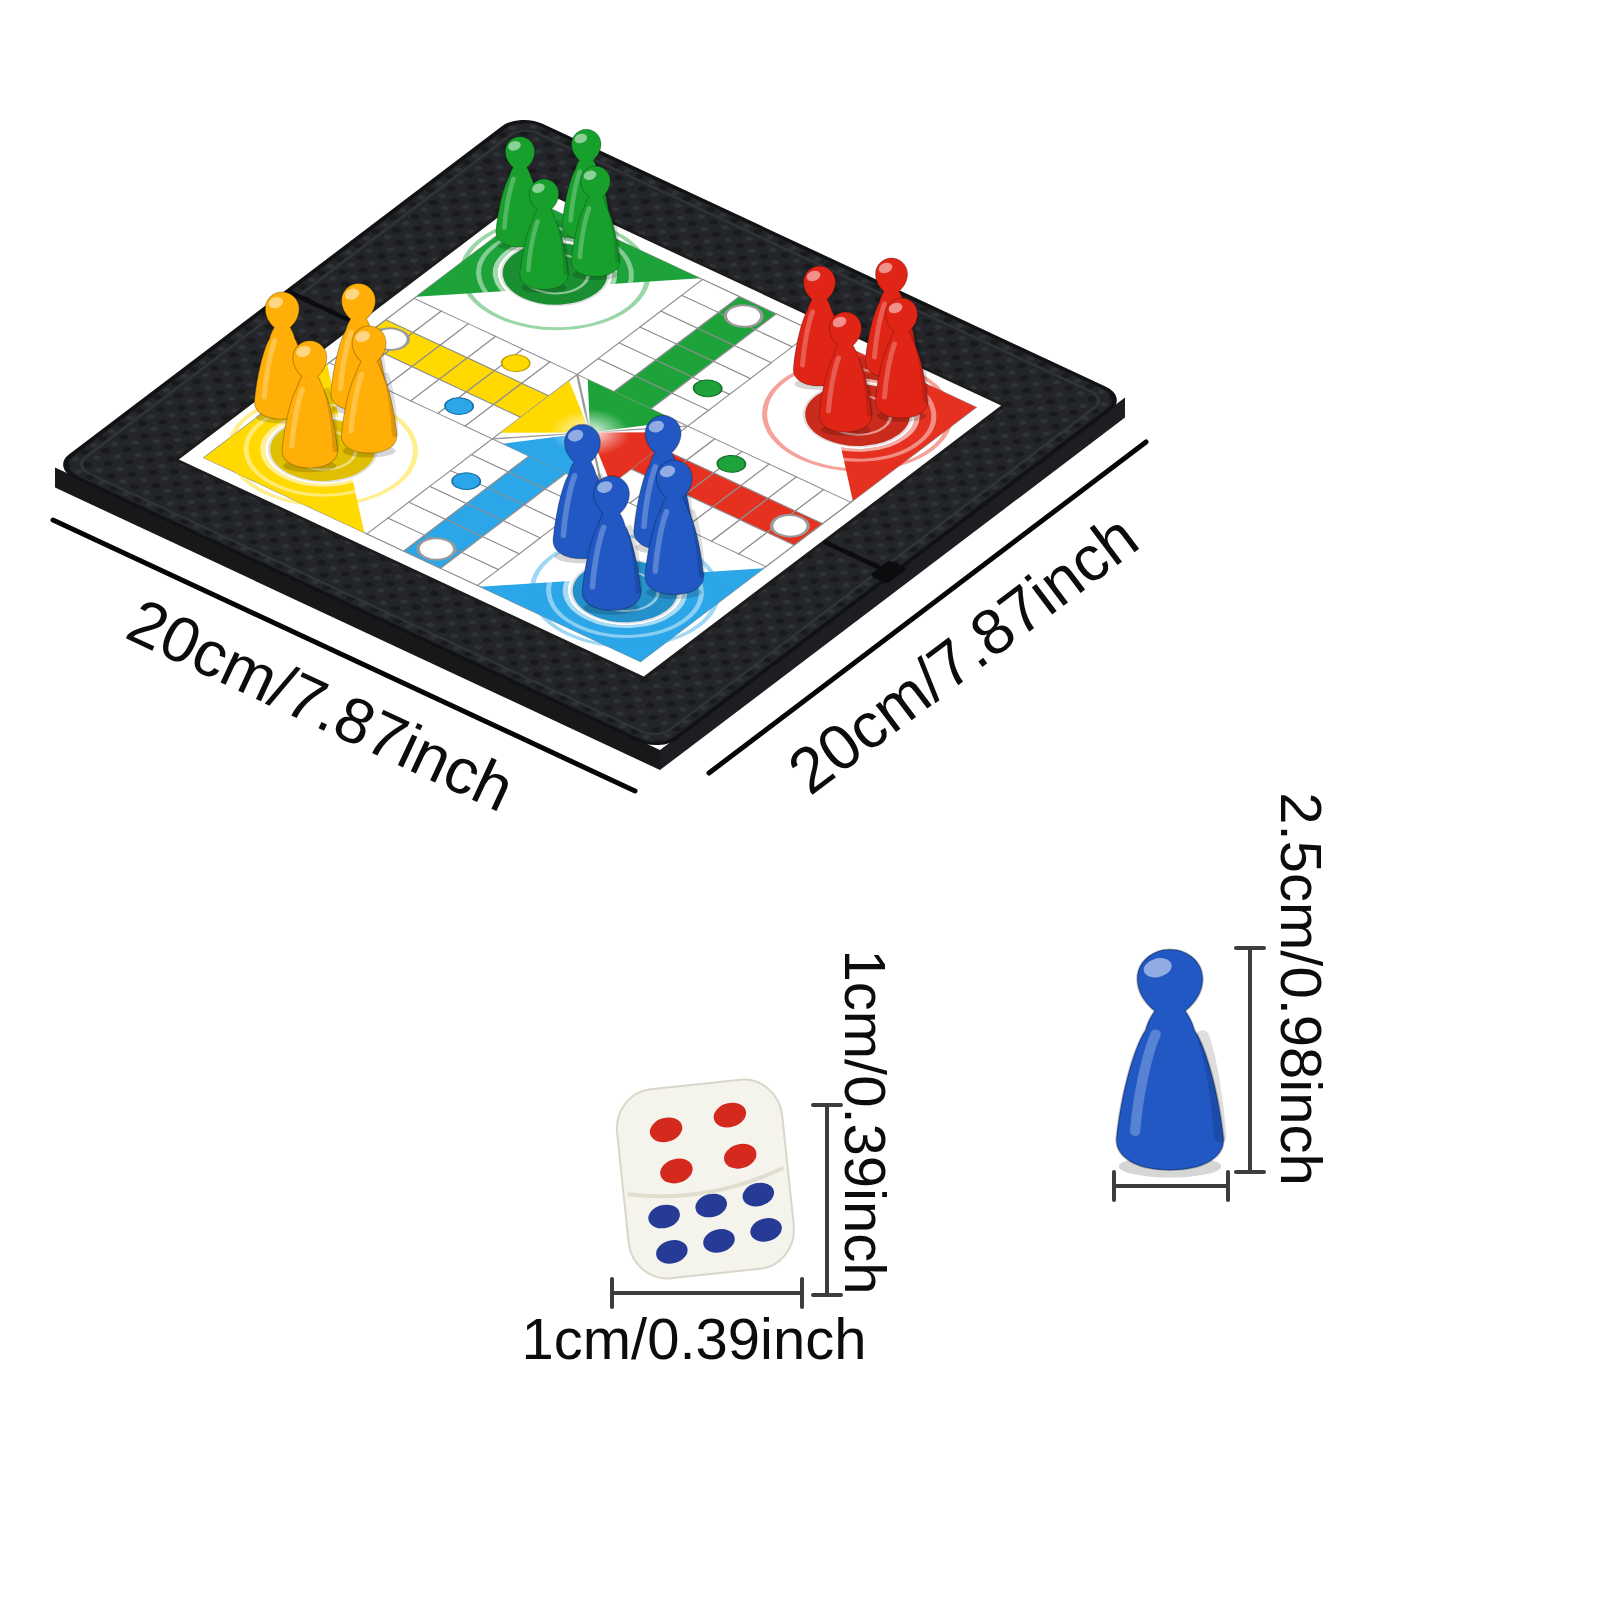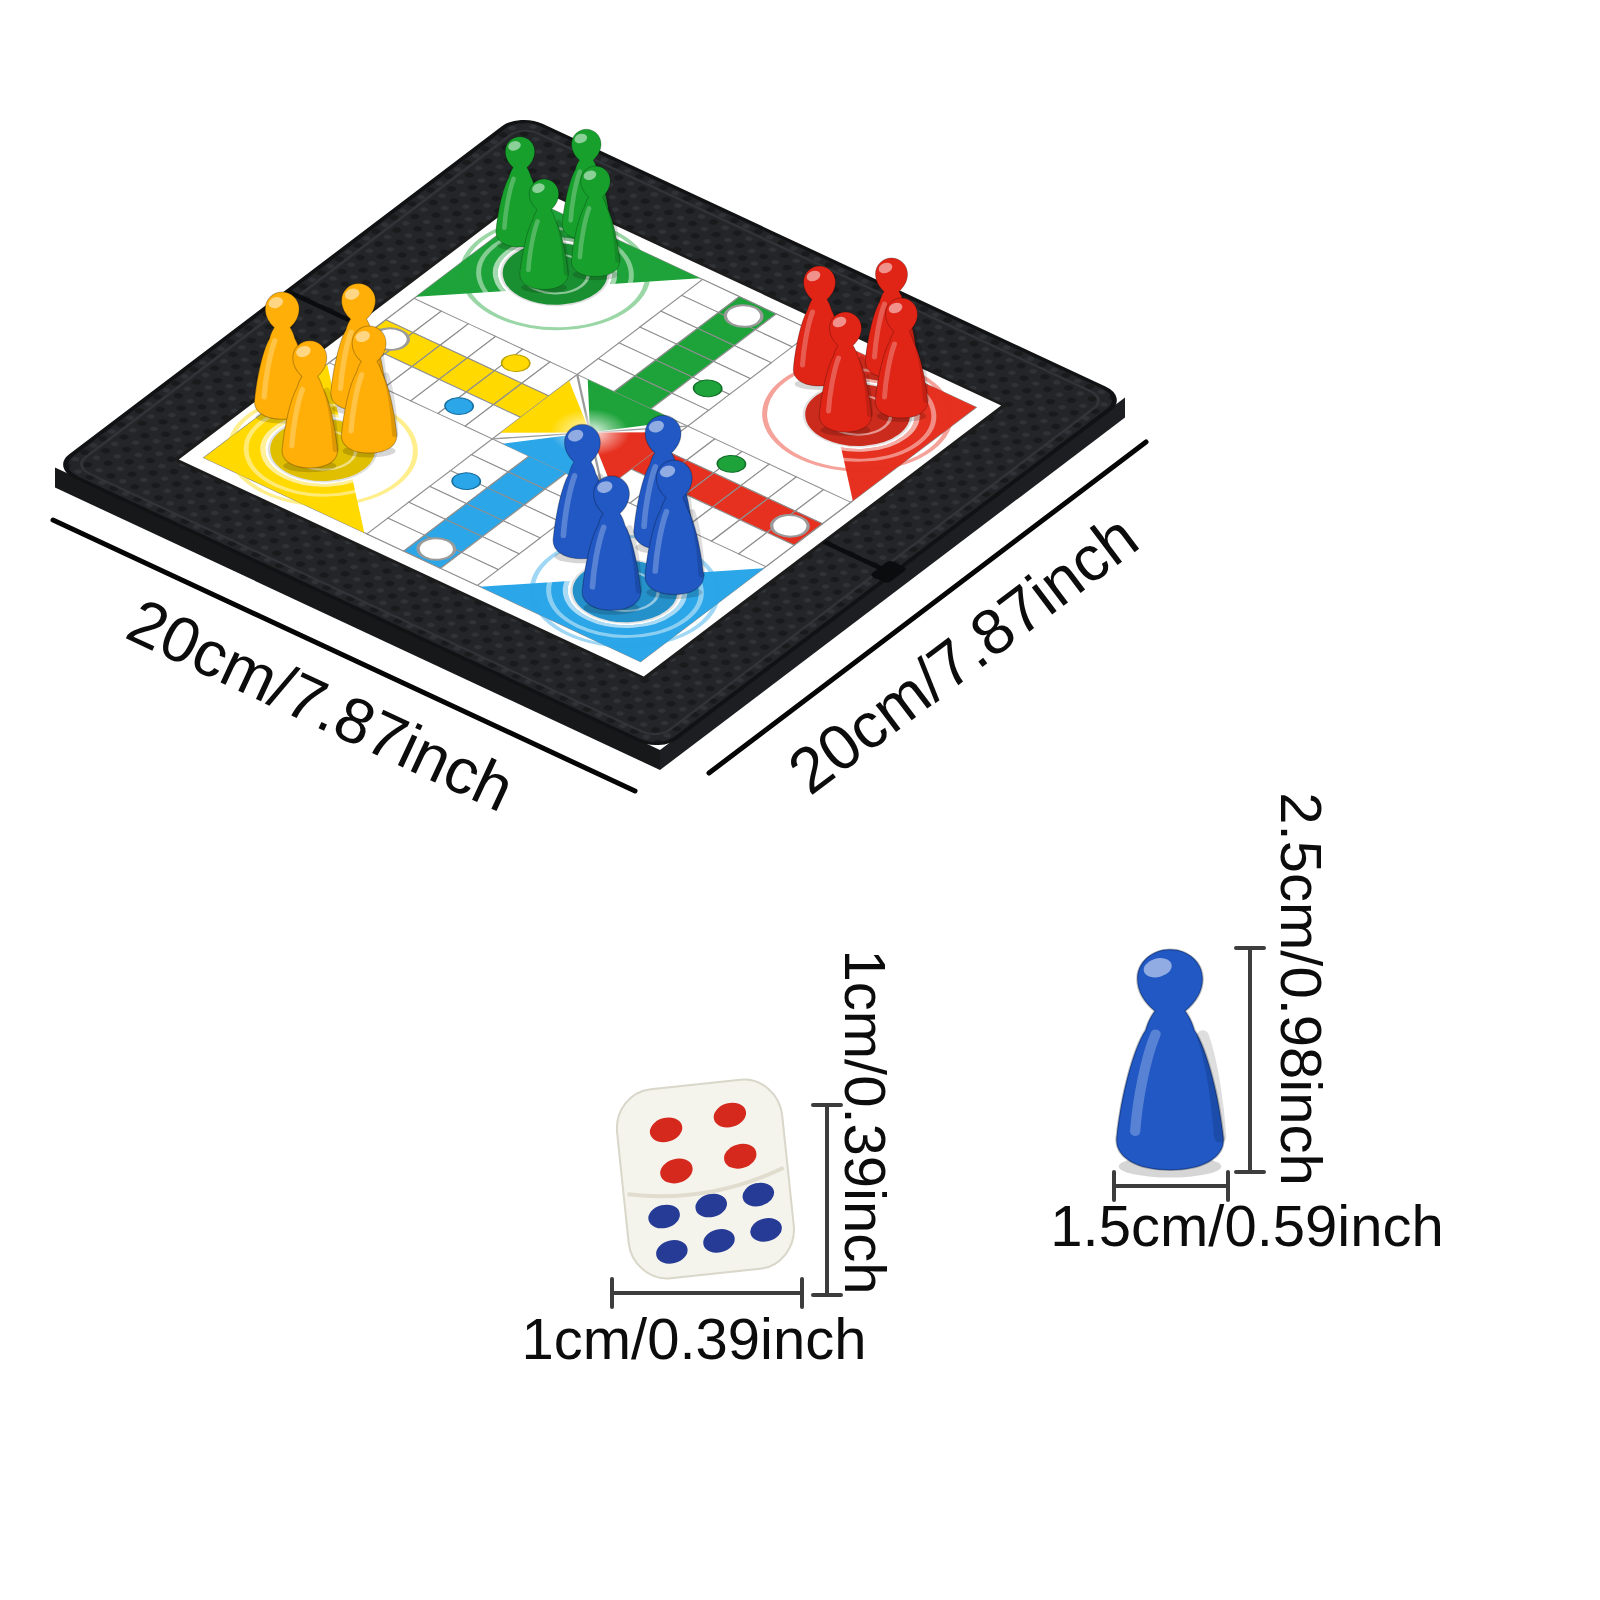--- a/index.html
+++ b/index.html
@@ -297,14 +297,13 @@
       <line x1="1228" y1="1172" x2="1228" y2="1200"></line>
     </g>
   </g>
 </svg>
 
   <div class="dim-label board" style="left:321px;top:705px;transform:translate(-50%,-50%) rotate(25deg);">20cm/7.87inch</div>
   <div class="dim-label board" style="left:963px;top:654px;transform:translate(-50%,-50%) rotate(-37deg);">20cm/7.87inch</div>
   <div class="dim-label item" style="left:865px;top:1122px;transform:translate(-50%,-50%) rotate(90deg);">1cm/0.39inch</div>
   <div class="dim-label item" style="left:694px;top:1339px;transform:translate(-50%,-50%);">1cm/0.39inch</div>
   <div class="dim-label item" style="left:1301px;top:989px;transform:translate(-50%,-50%) rotate(90deg);">2.5cm/0.98inch</div>
-  <div class="dim-label item" style="left:1247px;top:1226px;transform:translate(-50%,-50%);">1.5cm/0.59inch</div>
 </div>
 
 </body></html>

